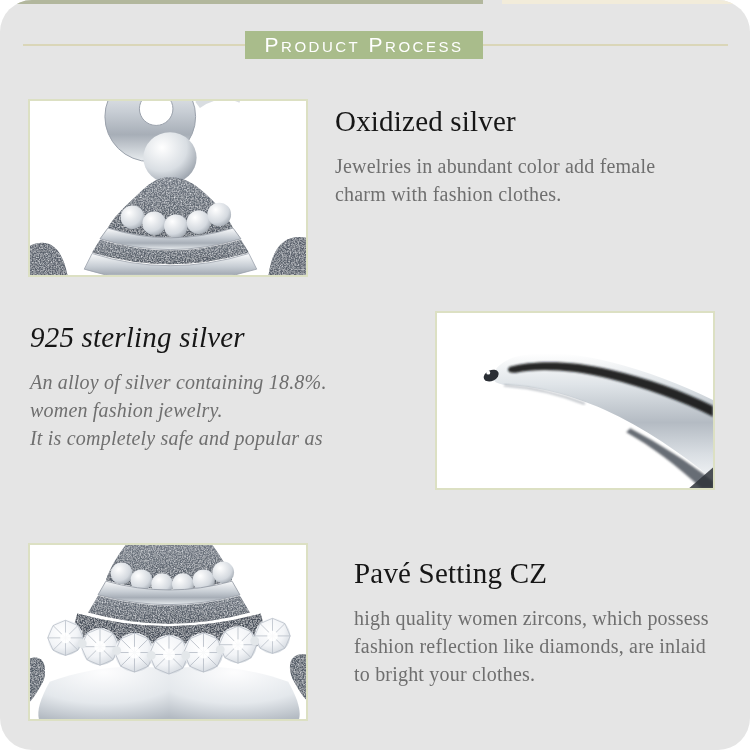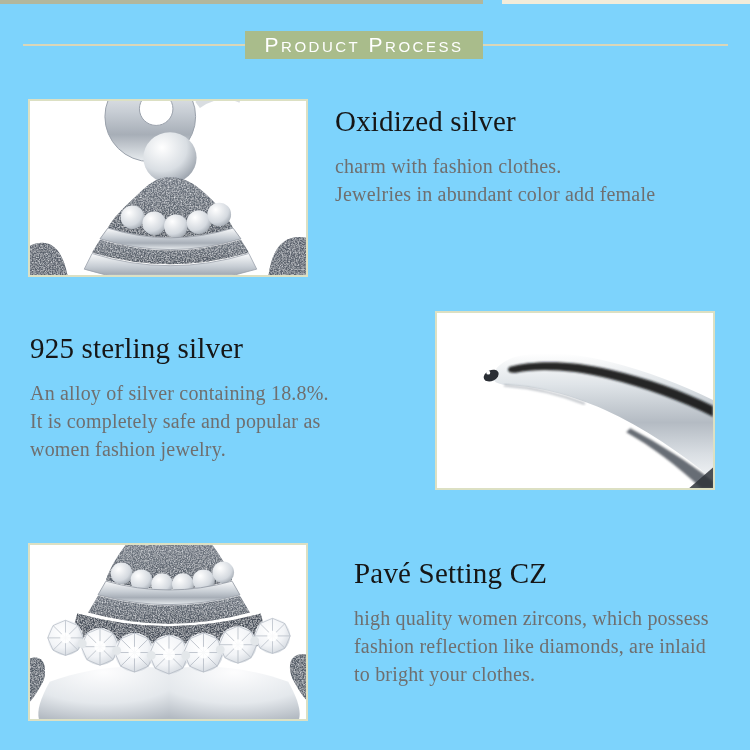--- a/index.html
+++ b/index.html
@@ -1,39 +1,40 @@
 <!DOCTYPE html>
 <html><head>
 <meta charset="utf-8">
 <style>
   html,body{margin:0;padding:0;background:#ffffff;}
   .canvas{
-    position:relative;width:750px;height:750px;background:#7dd3fc;overflow:hidden;
+    position:relative;width:750px;height:750px;background:#e5e5e5;overflow:hidden;
     font-family:"Liberation Serif","DejaVu Serif",serif;
+    border-radius:32px;
   }
   .topline{position:absolute;top:0;height:4px;}
   .topline-left{left:0;width:483px;background:#b2b79d;}
   .topline-right{left:502px;width:248px;background:#f2ecda;}
   .divider{position:absolute;left:23px;top:44px;width:705px;height:2px;background:#dad6b8;z-index:1;}
   .banner{
     position:absolute;left:245px;top:31px;width:238px;height:28px;line-height:28px;
     background:#a9bc8b;color:#ffffff;text-align:center;z-index:2;
     font-family:"Liberation Sans","DejaVu Sans",sans-serif;
     font-size:21px;font-variant:small-caps;letter-spacing:2.5px;font-weight:400;
   }
   figure.photo{
     position:absolute;margin:0;box-sizing:border-box;border:2px solid #dce0c3;background:#ffffff;
   }
   figure.photo svg{display:block;width:100%;height:100%;}
   .photo1{left:28px;top:99px;width:280px;height:178px;}
   .photo2{left:435px;top:311px;width:280px;height:179px;}
   .photo3{left:28px;top:543px;width:280px;height:178px;}
   .textblock{position:absolute;}
   .text1{left:335px;top:104px;width:405px;}
-  .text2{left:30px;top:331px;width:405px;}
+  .text2{left:30px;top:320px;width:405px;font-style:italic;}
   .text3{left:354px;top:556px;width:410px;}
   .textblock h2{
     margin:0 0 14px 0;font-size:29px;line-height:34px;font-weight:400;color:#161616;letter-spacing:0.2px;
   }
   .bline{font-size:20px;line-height:28px;color:#6f6f6f;letter-spacing:0.2px;}
 </style>
 </head>
 <body>
 
 <div class="canvas">
@@ -99,31 +100,31 @@
       <path d="M71,142 Q142,164 214,142 L222,155 Q142,179 63,155 Z" fill="url(#g1-dark)" filter="url(#f1-oxide)"></path>
       <path d="M63,156 Q142,181 222,156 L230,172 Q142,199 55,172 Z" fill="url(#g1-chrome)" stroke="#99a0aa" stroke-width="0.8"></path>
       <path d="M0,148 C18,140 32,148 38,178 L0,178 Z" fill="#5d646e" filter="url(#f1-oxide)"></path>
       <path d="M280,140 C260,136 246,148 242,178 L280,178 Z" fill="#5d646e" filter="url(#f1-oxide)"></path>
     </svg>
   </figure>
 
   <div class="textblock text1">
     <h2>Oxidized silver</h2>
     <div>
+      <div class="bline">Jewelries in abundant color add female</div>
       <div class="bline">charm with fashion clothes.</div>
-      <div class="bline">Jewelries in abundant color add female</div>
     </div>
   </div>
 
   <div class="textblock text2">
     <h2>925 sterling silver</h2>
     <div>
       <div class="bline">An alloy of silver containing 18.8%.</div>
+      <div class="bline">women fashion jewelry.</div>
       <div class="bline">It is completely safe and popular as</div>
-      <div class="bline">women fashion jewelry.</div>
     </div>
   </div>
 
   <figure class="photo photo2">
     <svg viewBox="0 0 280 179" preserveAspectRatio="none">
       <defs>
         <linearGradient id="g2-tube" x1="0" y1="0" x2="0" y2="1">
           <stop offset="0" stop-color="#ffffff"></stop>
             <stop offset="0.25" stop-color="#dfe4e8"></stop>
           <stop offset="0.55" stop-color="#b4bbc3"></stop>

